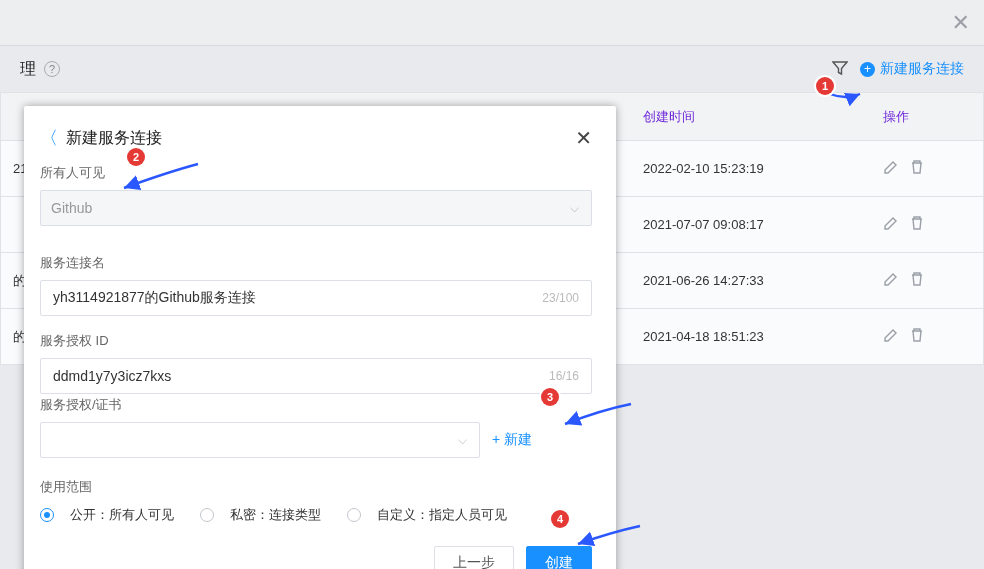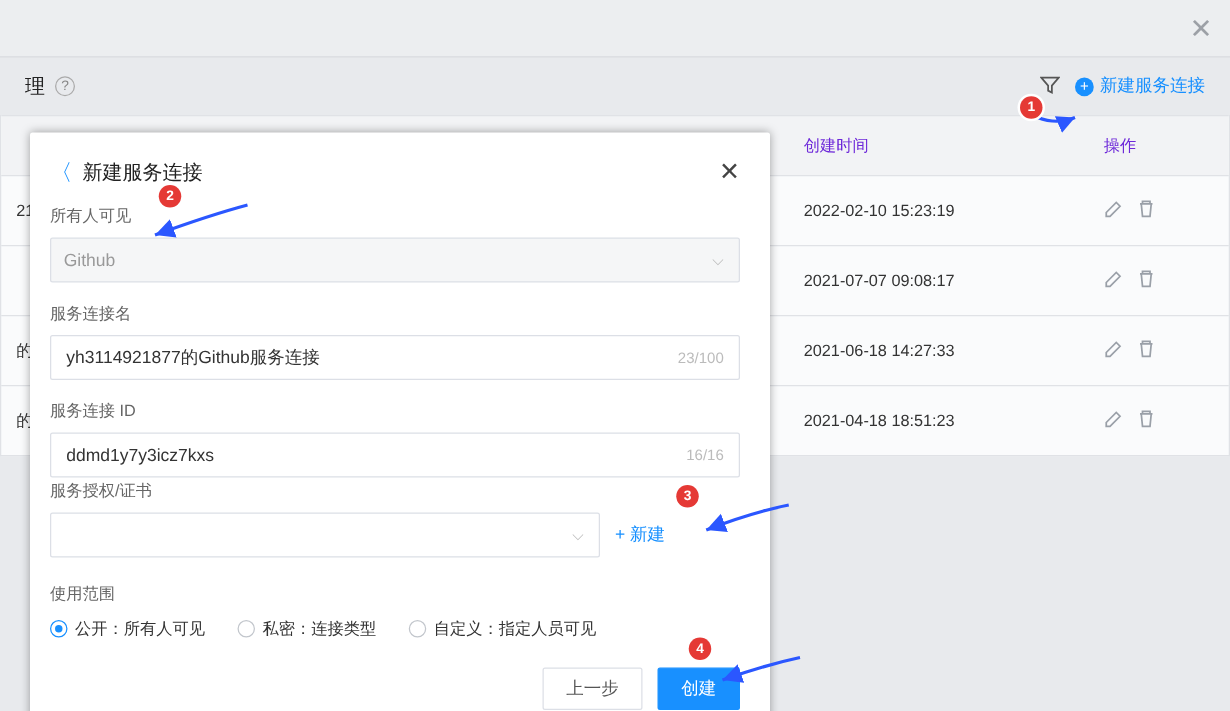--- a/index.html
+++ b/index.html
@@ -173,21 +173,21 @@
 }
 .auth-row .select{background:#fff;color:#bbb;cursor:pointer;flex:0 0 440px;}
 .new-small{
   color:var(--blue);cursor:pointer;font-size:14px;
 }
 .radio-row{
   display:flex;align-items:center;gap:26px;
   margin-top:10px;
 }
 .radio{
-  display:flex;align-items:center;gap:6px;
+  display:flex;align-items:center;gap:16px;
   font-size:13px;color:#333;cursor:pointer;
 }
 .rcircle{
   width:14px;height:14px;border-radius:50%;
   border:1px solid #c2c6cc;
   position:relative;
 }
 .radio.sel .rcircle{border-color:var(--blue);}
 .radio.sel .rcircle::after{
   content:"";position:absolute;inset:3px;
@@ -277,21 +277,21 @@
       <span><svg width="16" height="16" viewBox="0 0 16 16">
             <path d="M2 11l8-8 3 3-8 8H2z" fill="none" stroke="#9aa0a8" stroke-width="1.4"></path>
           </svg></span>
       <span><svg width="16" height="16" viewBox="0 0 16 16">
             <path d="M3 4h10M5 4V2h6v2M4 4l1 10h6l1-10" fill="none" stroke="#9aa0a8" stroke-width="1.4"></path>
           </svg></span>
     </div>
   </div>
   <div class="trow">
     <div class="tcell tc-type">的</div>
-    <div class="tcell tc-date">2021-06-18 14:27:33</div>
+    <div class="tcell tc-date">2021-06-26 14:27:33</div>
     <div class="tcell tc-op op-icons">
       <span><svg width="16" height="16" viewBox="0 0 16 16">
             <path d="M2 11l8-8 3 3-8 8H2z" fill="none" stroke="#9aa0a8" stroke-width="1.4"></path>
           </svg></span>
       <span><svg width="16" height="16" viewBox="0 0 16 16">
             <path d="M3 4h10M5 4V2h6v2M4 4l1 10h6l1-10" fill="none" stroke="#9aa0a8" stroke-width="1.4"></path>
           </svg></span>
     </div>
   </div>
   <div class="trow">
@@ -314,27 +314,27 @@
     <span class="mtitle">新建服务连接</span>
     <span class="mclose">✕</span>
   </div>
 
   <div class="flabel">所有人可见</div>
   <div class="select">
     <span>Github</span>
     <span class="chev">⌵</span>
   </div>
 
-  <div class="flabel" style="margin-top:16px">服务连接名</div>
+  <div class="flabel" style="margin-top:28px">服务连接名</div>
   <div class="input">
     <span>yh3114921877的Github服务连接</span>
     <span class="count">23/100</span>
   </div>
 
-  <div class="flabel" style="margin-top:16px">服务连接 ID</div>
+  <div class="flabel" style="margin-top:16px">服务授权 ID</div>
   <div class="input">
     <span>ddmd1y7y3icz7kxs</span>
     <span class="count">16/16</span>
   </div>
 
   <div class="flabel" style="margin-top:2px">服务授权/证书</div>
   <div class="auth-row">
     <div class="select">
       <span></span>
       <span class="chev">⌵</span>

